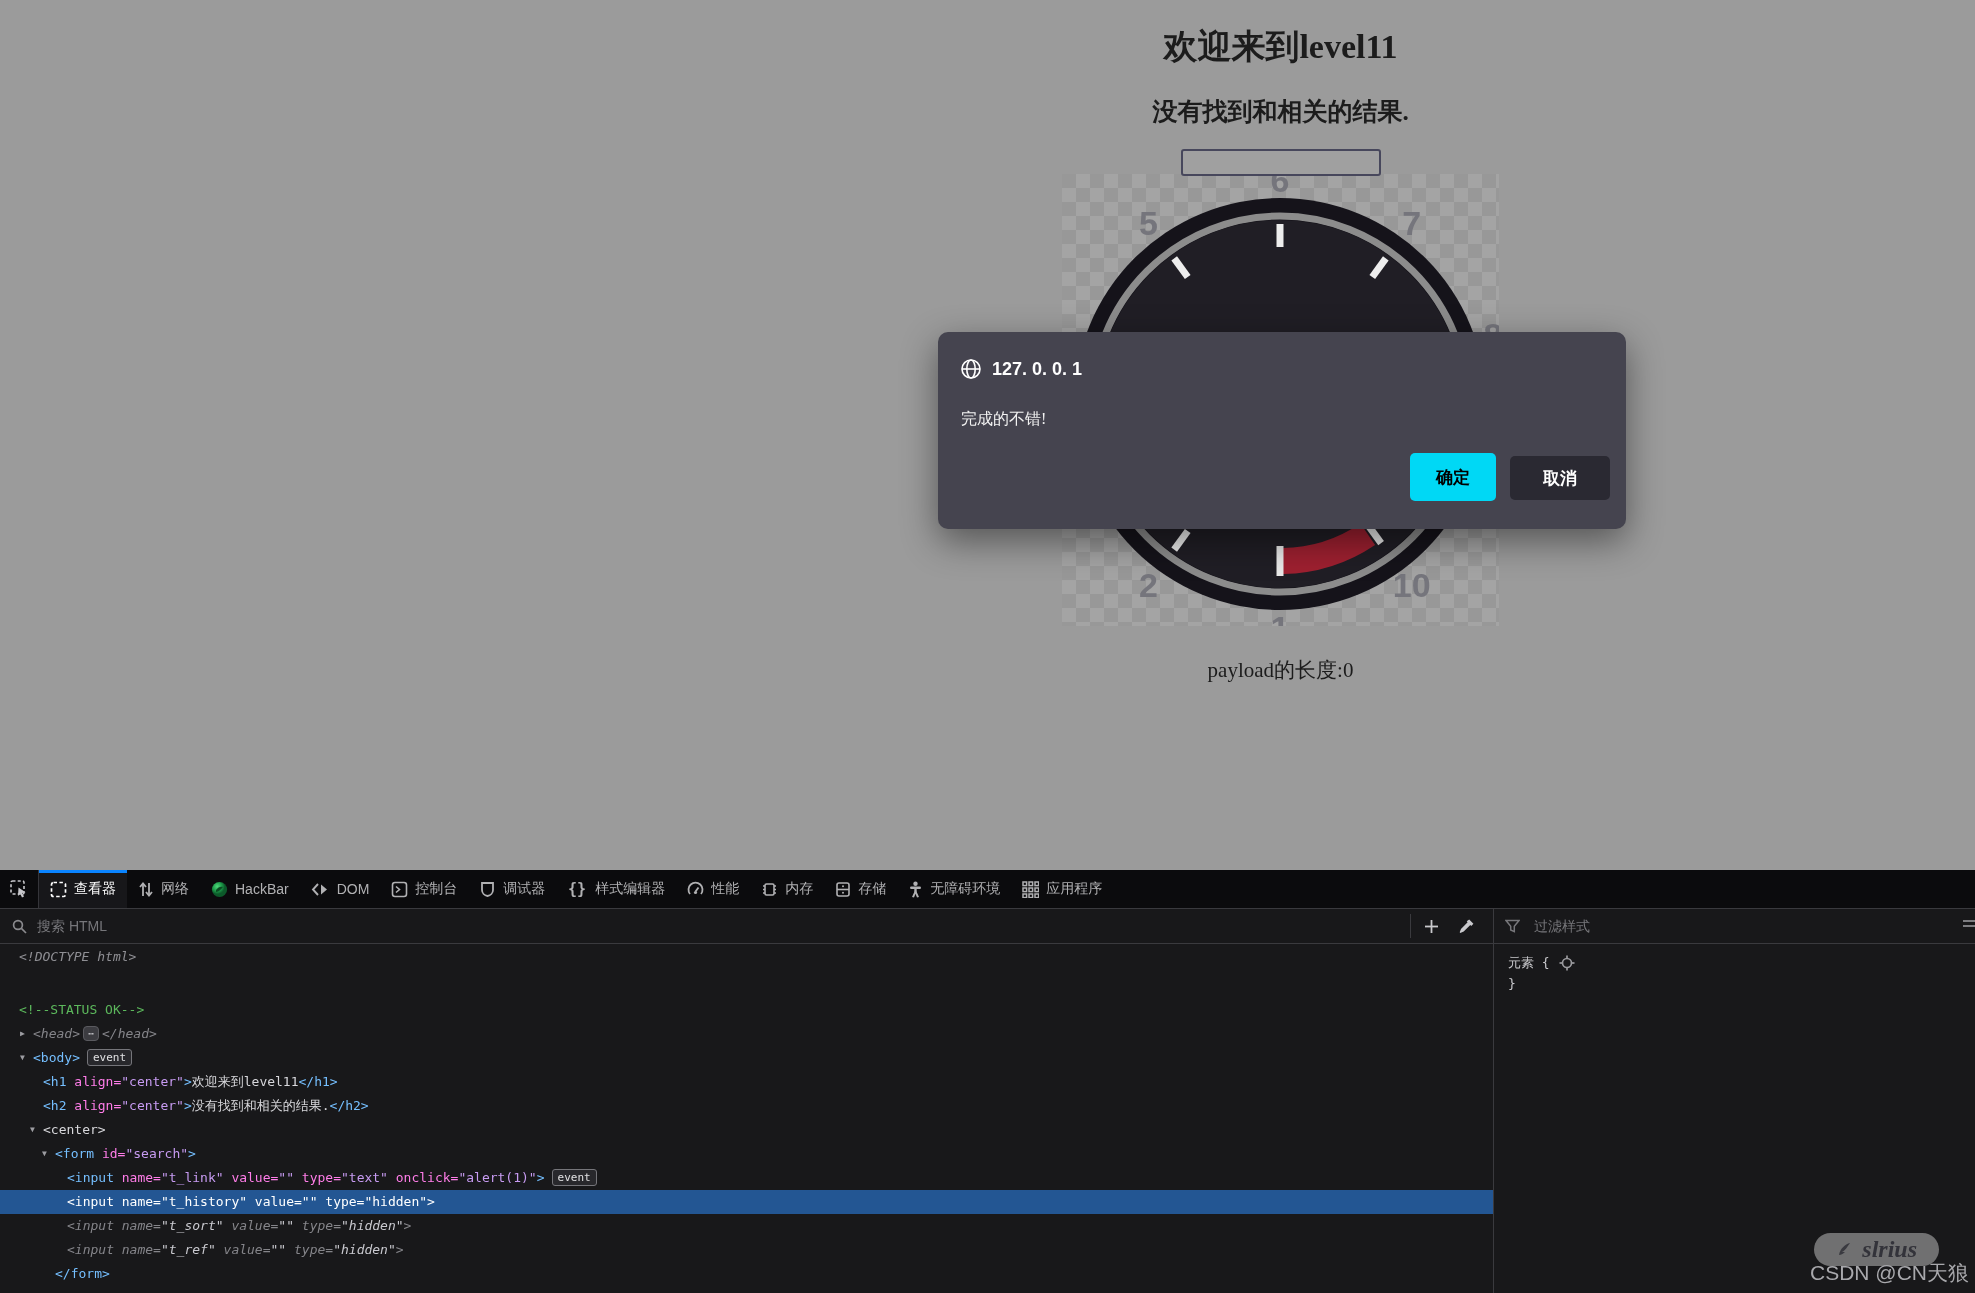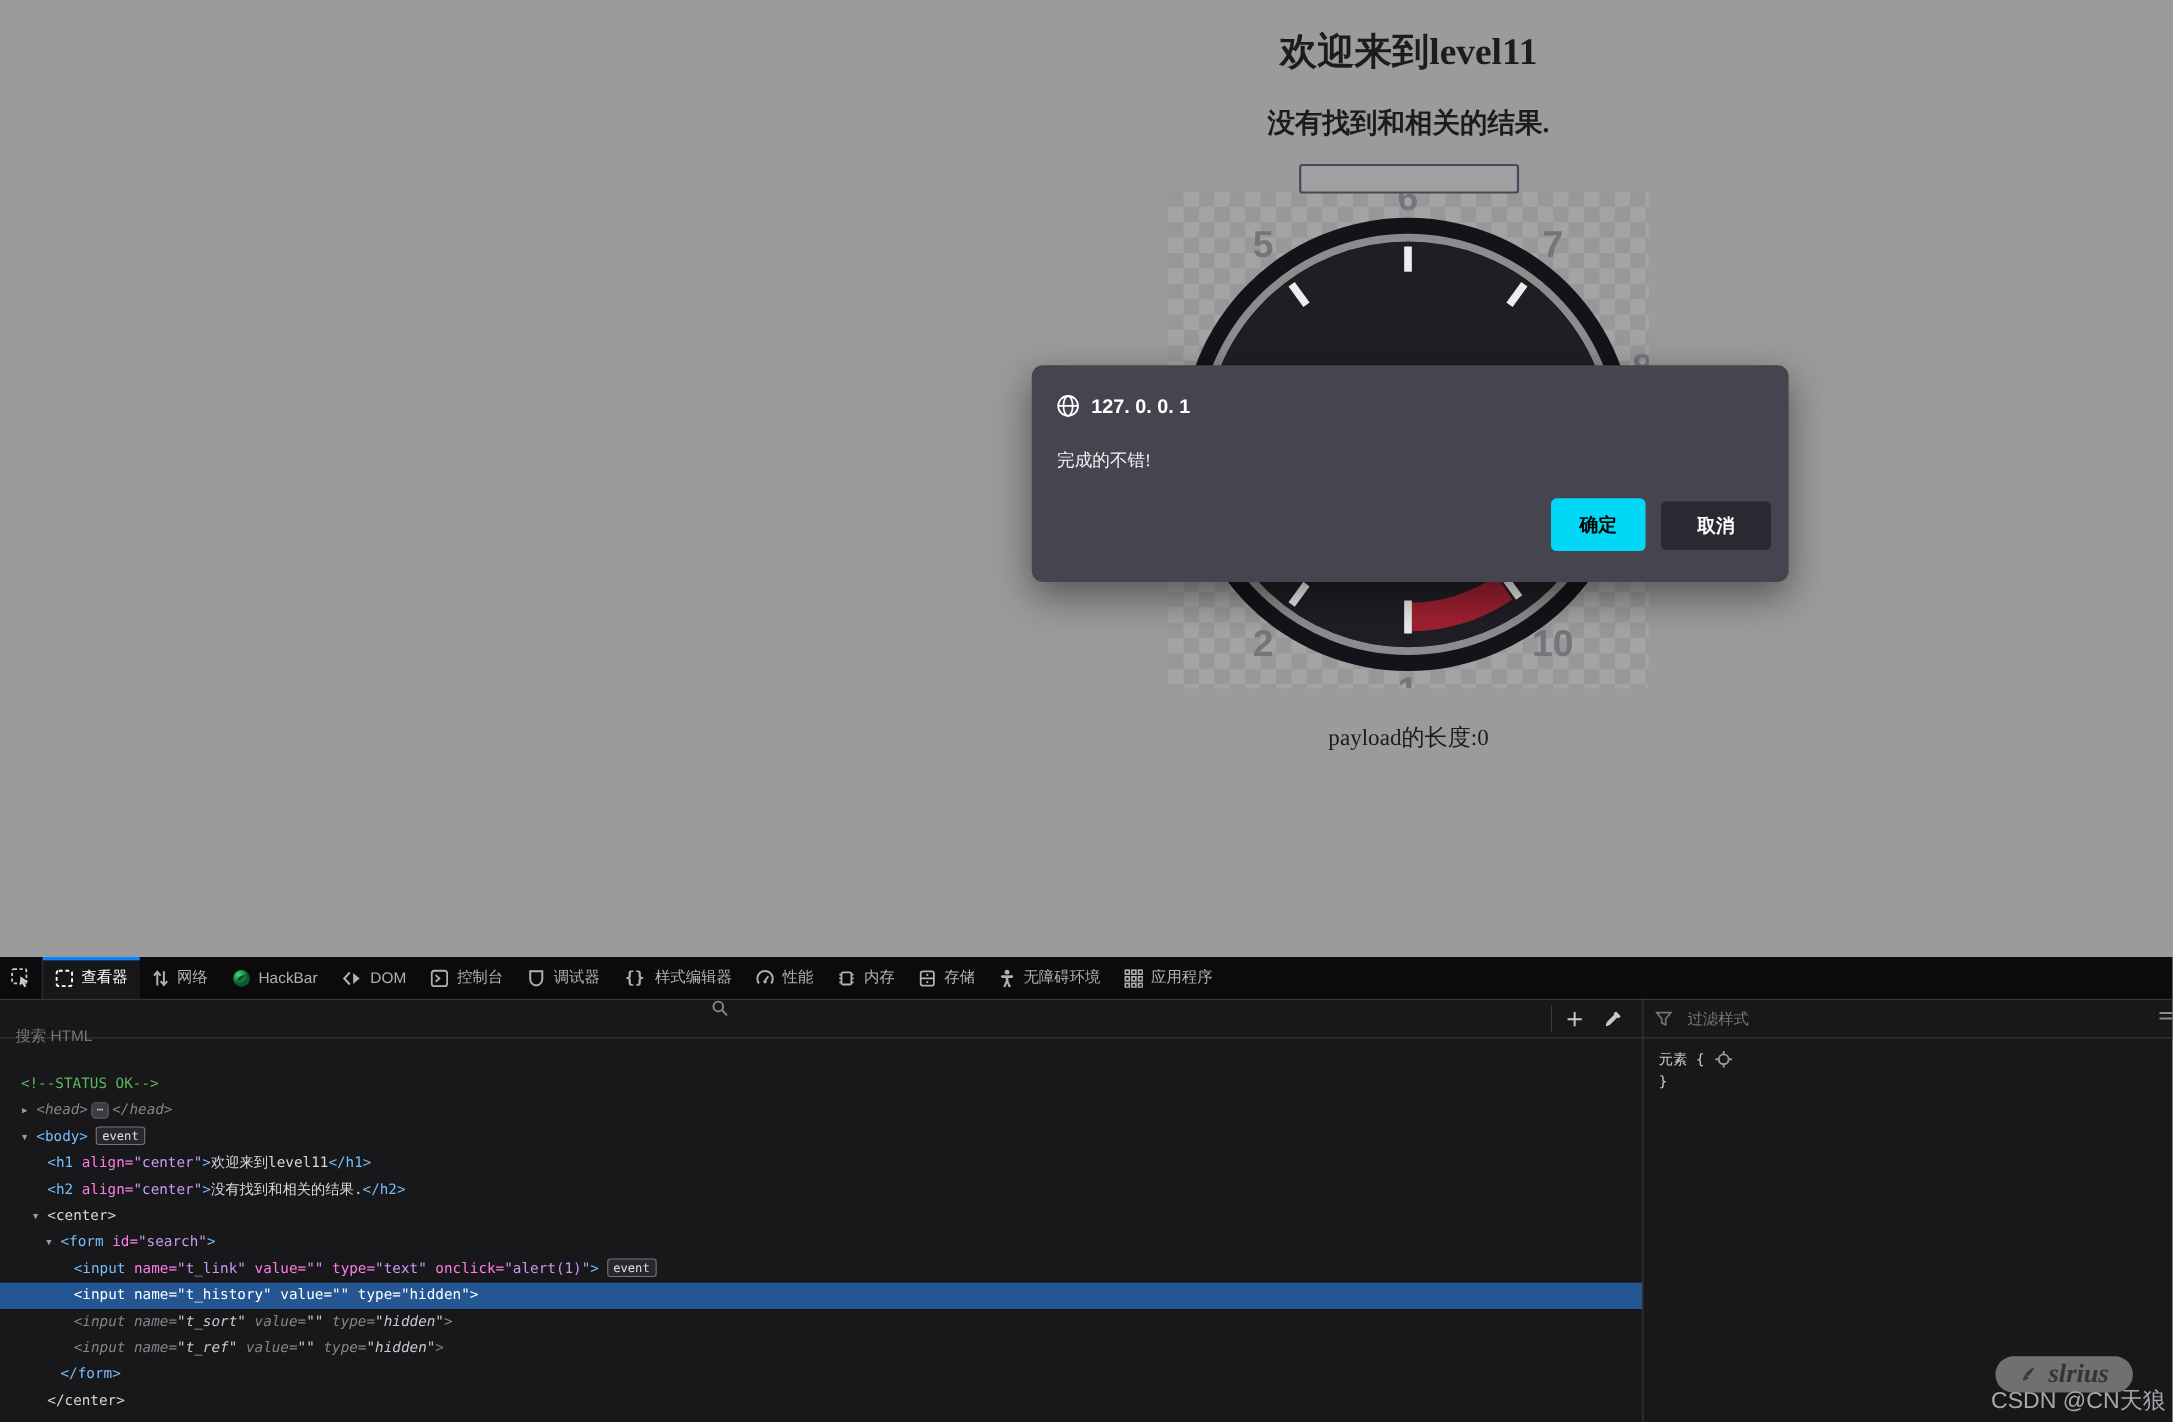--- a/index.html
+++ b/index.html
@@ -33,21 +33,21 @@
   
   .devtools{position:absolute;left:0;top:870px;width:1975px;height:489px;background:#18181a;}
   .tabbar{position:absolute;left:0;top:0;width:100%;height:38px;background:#0b0b0d;display:flex;align-items:stretch;}
   .pickcell{width:38px;display:flex;align-items:center;justify-content:center;border-right:1px solid #35353a;color:#c8c8cc;}
   .tab{display:flex;align-items:center;gap:7px;padding:0 11px;color:#b1b1b3;font-size:14px;position:relative;cursor:pointer;white-space:nowrap;}
   .tab.active{color:#fff;background:#17171a;}
   .tab.active::before{content:"";position:absolute;left:0;right:0;top:0;height:3px;background:#0a84ff;}
   .tab .ticon{display:flex;align-items:center;}
   .toolbar{position:absolute;left:0;top:38px;width:100%;height:36px;background:#18181a;
            border-top:1px solid #3a3a3e;border-bottom:1px solid #3a3a3e;box-sizing:border-box;}
-  .searchwrap{position:absolute;left:12px;top:0;height:34px;display:flex;align-items:center;gap:8px;color:#8a8a8e;flex-direction:column;}
+  .searchwrap{position:absolute;left:12px;top:0;height:34px;display:flex;align-items:center;gap:8px;color:#8a8a8e;}
   .searchwrap input{background:transparent;border:none;outline:none;color:#d7d7db;font-size:14px;width:1280px;}
   .searchwrap input::placeholder{color:#76767a;}
   .vsep{position:absolute;top:5px;height:24px;width:1px;background:#3a3a3e;}
   .tbtn{position:absolute;top:0;height:34px;display:flex;align-items:center;color:#c9c9cd;cursor:pointer;}
   .filtergroup{position:absolute;left:1505px;top:0;height:34px;display:flex;align-items:center;gap:12px;color:#76767a;}
   .filtergroup input{background:transparent;border:none;outline:none;color:#d7d7db;font-size:14px;width:380px;}
   .filtergroup input::placeholder{color:#76767a;}
   .more-ind{position:absolute;left:1963px;top:9px;color:#8a8a8e;}
   .paneldiv{position:absolute;left:1493px;top:38px;width:1px;height:385px;background:#3a3a3e;z-index:2;}
   
@@ -306,20 +306,21 @@
       <svg width="14" height="14" viewBox="0 0 14 14" stroke="#8a8a8e" stroke-width="1.8">
         <line x1="0" y1="3" x2="14" y2="3"></line>
           <line x1="0" y1="8" x2="14" y2="8"></line>
       </svg>
     </div>
   </div>
 
   <div class="paneldiv"></div>
 
   <div class="markup" id="markup">
+      <div class="mline" style="padding-left: 19px;"><span class="tok t-doctype">&lt;!DOCTYPE html&gt;</span></div>
       <div class="mline" style="padding-left: 19px; margin-top: 29px;"><span class="tok t-comment">&lt;!--STATUS OK--&gt;</span></div>
       <div class="mline dim" style="padding-left: 33px;"><span class="arrow" style="left: 20px;">▶</span><span class="tok t-plain">&lt;head&gt;</span><span class="dotsb">⋯</span><span class="tok t-plain">&lt;/head&gt;</span></div>
       <div class="mline" style="padding-left: 33px;"><span class="arrow" style="left: 20px;">▼</span><span class="tok t-tag">&lt;body&gt;</span><span class="badge">event</span></div>
       <div class="mline" style="padding-left: 43px;"><span class="tok t-tag">&lt;h1</span><span class="tok t-attr"> align=</span><span class="tok t-val">"center"</span><span class="tok t-tag">&gt;</span><span class="tok t-text">欢迎来到level11</span><span class="tok t-tag">&lt;/h1&gt;</span></div>
       <div class="mline" style="padding-left: 43px;"><span class="tok t-tag">&lt;h2</span><span class="tok t-attr"> align=</span><span class="tok t-val">"center"</span><span class="tok t-tag">&gt;</span><span class="tok t-text">没有找到和相关的结果.</span><span class="tok t-tag">&lt;/h2&gt;</span></div>
       <div class="mline" style="padding-left: 43px;"><span class="arrow" style="left: 30px;">▼</span><span class="tok t-plain">&lt;center&gt;</span></div>
       <div class="mline" style="padding-left: 55px;"><span class="arrow" style="left: 42px;">▼</span><span class="tok t-tag">&lt;form</span><span class="tok t-attr"> id=</span><span class="tok t-val">"search"</span><span class="tok t-tag">&gt;</span></div>
       <div class="mline" style="padding-left: 67px;"><span class="tok t-tag">&lt;input</span><span class="tok t-attr"> name=</span><span class="tok t-val">"t_link"</span><span class="tok t-attr"> value=</span><span class="tok t-val">""</span><span class="tok t-attr"> type=</span><span class="tok t-val">"text"</span><span class="tok t-attr"> onclick=</span><span class="tok t-val">"alert(1)"</span><span class="tok t-tag">&gt;</span><span class="badge">event</span></div>
       <div class="mline selected" style="padding-left: 67px;"><span class="tok t-tag">&lt;input</span><span class="tok t-attr"> name=</span><span class="tok t-val">"t_history"</span><span class="tok t-attr"> value=</span><span class="tok t-val">""</span><span class="tok t-attr"> type=</span><span class="tok t-val">"hidden"</span><span class="tok t-tag">&gt;</span></div>
       <div class="mline dim" style="padding-left: 67px;"><span class="tok t-tag">&lt;input</span><span class="tok t-attr"> name=</span><span class="tok t-val">"t_sort"</span><span class="tok t-attr"> value=</span><span class="tok t-val">""</span><span class="tok t-attr"> type=</span><span class="tok t-val">"hidden"</span><span class="tok t-tag">&gt;</span></div>

